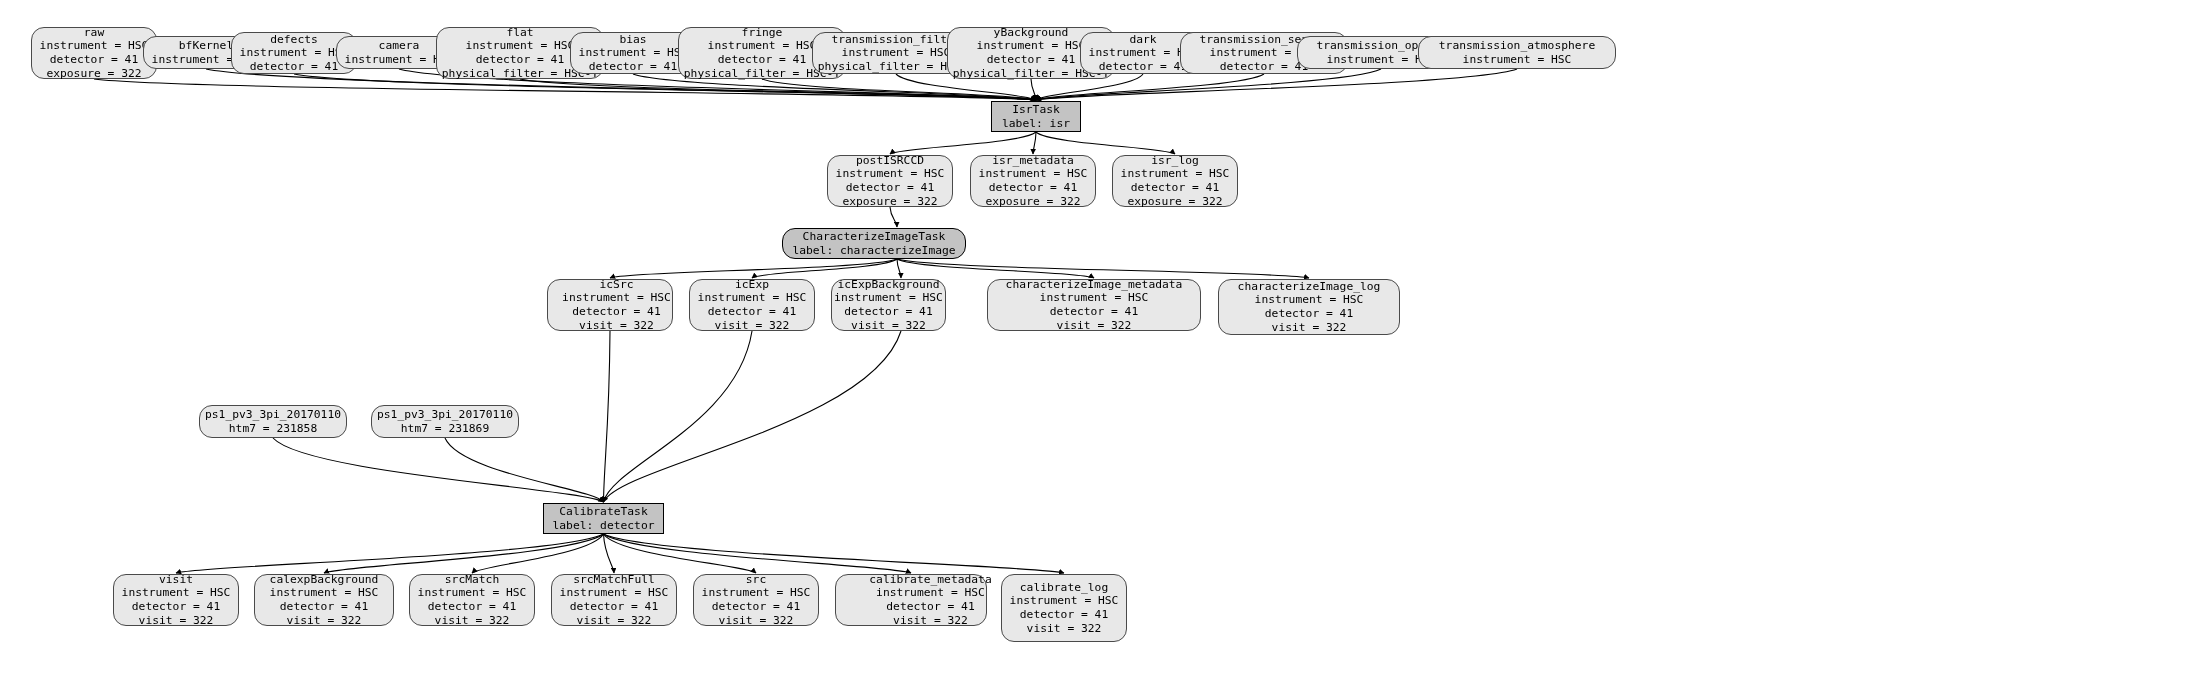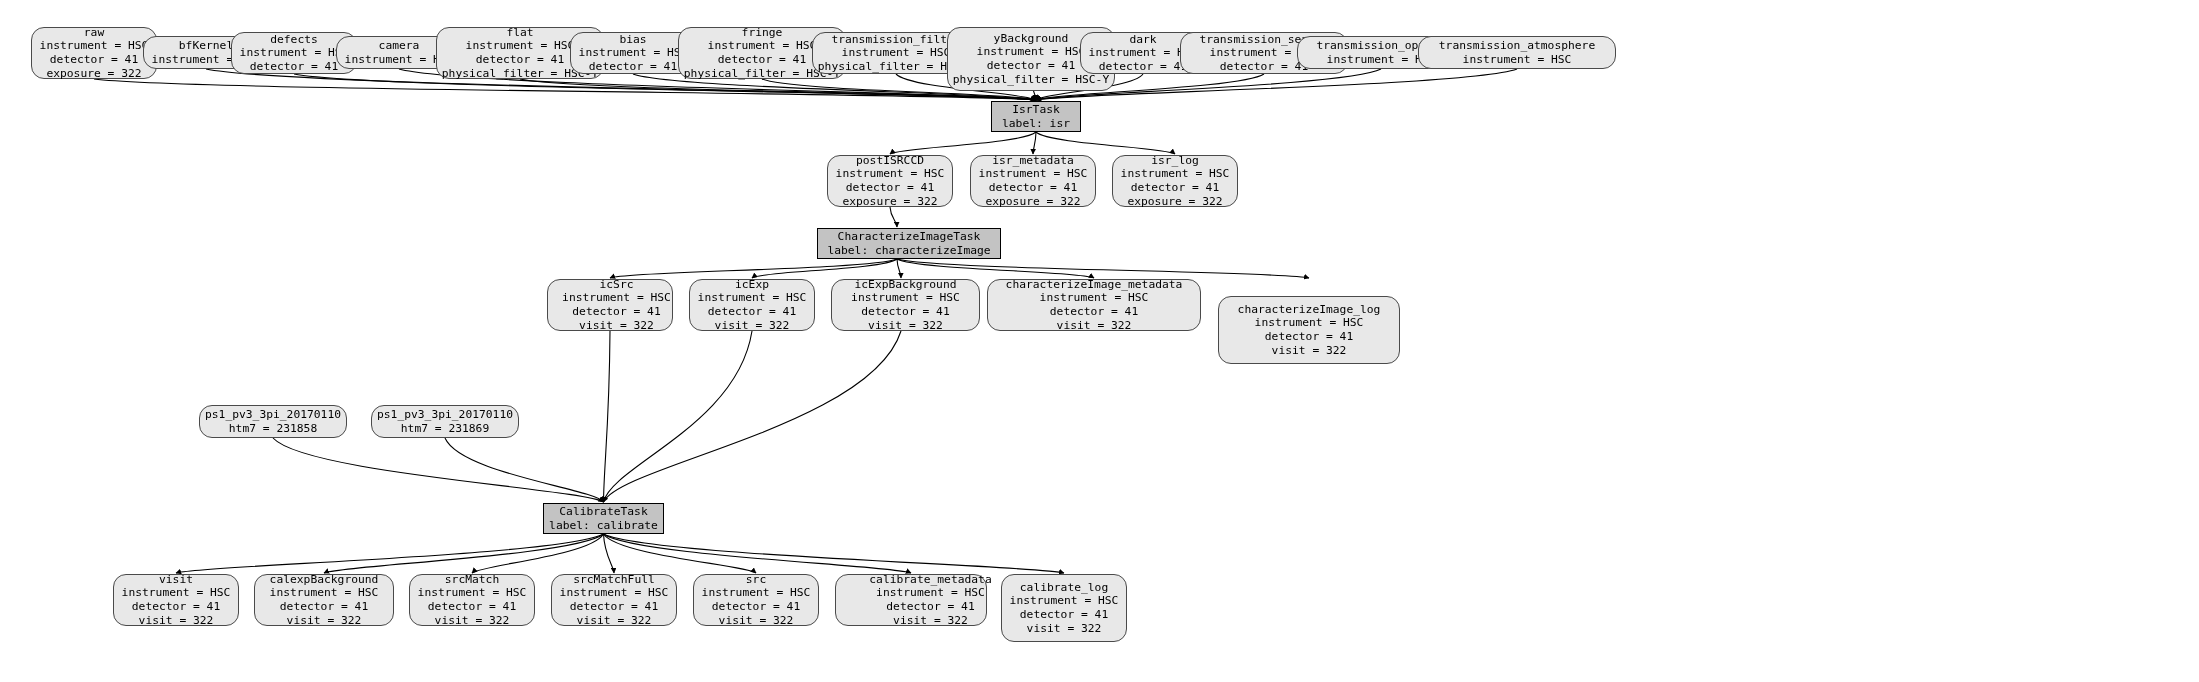--- a/index.html
+++ b/index.html
@@ -121,21 +121,21 @@
         <div class="ttl">fringe</div>
         <div class="kv">instrument = HSC</div>
         <div class="kv">detector = 41</div>
         <div class="kv">physical_filter = HSC-Y</div>
       </div>
       <div class="node" style="left: 812px; top: 32px; width: 168px; height: 42px;">
         <div class="ttl">transmission_filter</div>
         <div class="kv">instrument = HSC</div>
         <div class="kv">physical_filter = HSC-Y</div>
       </div>
-      <div class="node" style="left: 947px; top: 27px; width: 168px; height: 64px;">
+      <div class="node" style="left: 947px; top: 27px; width: 168px; height: 52px;">
         <div class="ttl">yBackground</div>
         <div class="kv">instrument = HSC</div>
         <div class="kv">detector = 41</div>
         <div class="kv">physical_filter = HSC-Y</div>
       </div>
       <div class="node" style="left: 1080px; top: 32px; width: 126px; height: 42px;">
         <div class="ttl">dark</div>
         <div class="kv">instrument = HSC</div>
         <div class="kv">detector = 41</div>
       </div>
@@ -167,65 +167,65 @@
         <div class="kv">instrument = HSC</div>
         <div class="kv">detector = 41</div>
         <div class="kv">exposure = 322</div>
       </div>
       <div class="node" style="left: 1112px; top: 155px; width: 126px; height: 52px;">
         <div class="ttl">isr_log</div>
         <div class="kv">instrument = HSC</div>
         <div class="kv">detector = 41</div>
         <div class="kv">exposure = 322</div>
       </div>
-      <div class="node task" style="left: 817px; top: 228px; width: 184px; height: 31px;">
+      <div class="node task" style="left: 782px; top: 228px; width: 184px; height: 31px; border-radius: 13px;">
         <div class="ttl">CharacterizeImageTask</div>
         <div class="kv">label: characterizeImage</div>
       </div>
       <div class="node" style="left: 547px; top: 279px; width: 126px; height: 52px; padding-left: 22px;">
         <div class="ttl">icSrc</div>
         <div class="kv">instrument = HSC</div>
         <div class="kv">detector = 41</div>
         <div class="kv">visit = 322</div>
       </div>
       <div class="node" style="left: 689px; top: 279px; width: 126px; height: 52px;">
         <div class="ttl">icExp</div>
         <div class="kv">instrument = HSC</div>
         <div class="kv">detector = 41</div>
         <div class="kv">visit = 322</div>
       </div>
-      <div class="node" style="left: 831px; top: 279px; width: 149px; height: 52px;">
+      <div class="node" style="left: 831px; top: 279px; width: 115px; height: 52px;">
         <div class="ttl">icExpBackground</div>
         <div class="kv">instrument = HSC</div>
         <div class="kv">detector = 41</div>
         <div class="kv">visit = 322</div>
       </div>
       <div class="node" style="left: 987px; top: 279px; width: 214px; height: 52px;">
         <div class="ttl">characterizeImage_metadata</div>
         <div class="kv">instrument = HSC</div>
         <div class="kv">detector = 41</div>
         <div class="kv">visit = 322</div>
       </div>
-      <div class="node" style="left: 1218px; top: 296px; width: 182px; height: 68px;">
+      <div class="node" style="left: 1218px; top: 279px; width: 182px; height: 56px;">
         <div class="ttl">characterizeImage_log</div>
         <div class="kv">instrument = HSC</div>
         <div class="kv">detector = 41</div>
         <div class="kv">visit = 322</div>
       </div>
       <div class="node" style="left: 199px; top: 405px; width: 148px; height: 33px;">
         <div class="ttl">ps1_pv3_3pi_20170110</div>
         <div class="kv">htm7 = 231858</div>
       </div>
       <div class="node" style="left: 371px; top: 405px; width: 148px; height: 33px;">
         <div class="ttl">ps1_pv3_3pi_20170110</div>
         <div class="kv">htm7 = 231869</div>
       </div>
       <div class="node task" style="left: 543px; top: 503px; width: 121px; height: 31px;">
         <div class="ttl">CalibrateTask</div>
-        <div class="kv">label: calibrate</div>
+        <div class="kv">label: detector</div>
       </div>
       <div class="node" style="left: 113px; top: 574px; width: 126px; height: 52px;">
         <div class="ttl">visit</div>
         <div class="kv">instrument = HSC</div>
         <div class="kv">detector = 41</div>
         <div class="kv">visit = 322</div>
       </div>
       <div class="node" style="left: 254px; top: 574px; width: 140px; height: 52px;">
         <div class="ttl">calexpBackground</div>
         <div class="kv">instrument = HSC</div>

